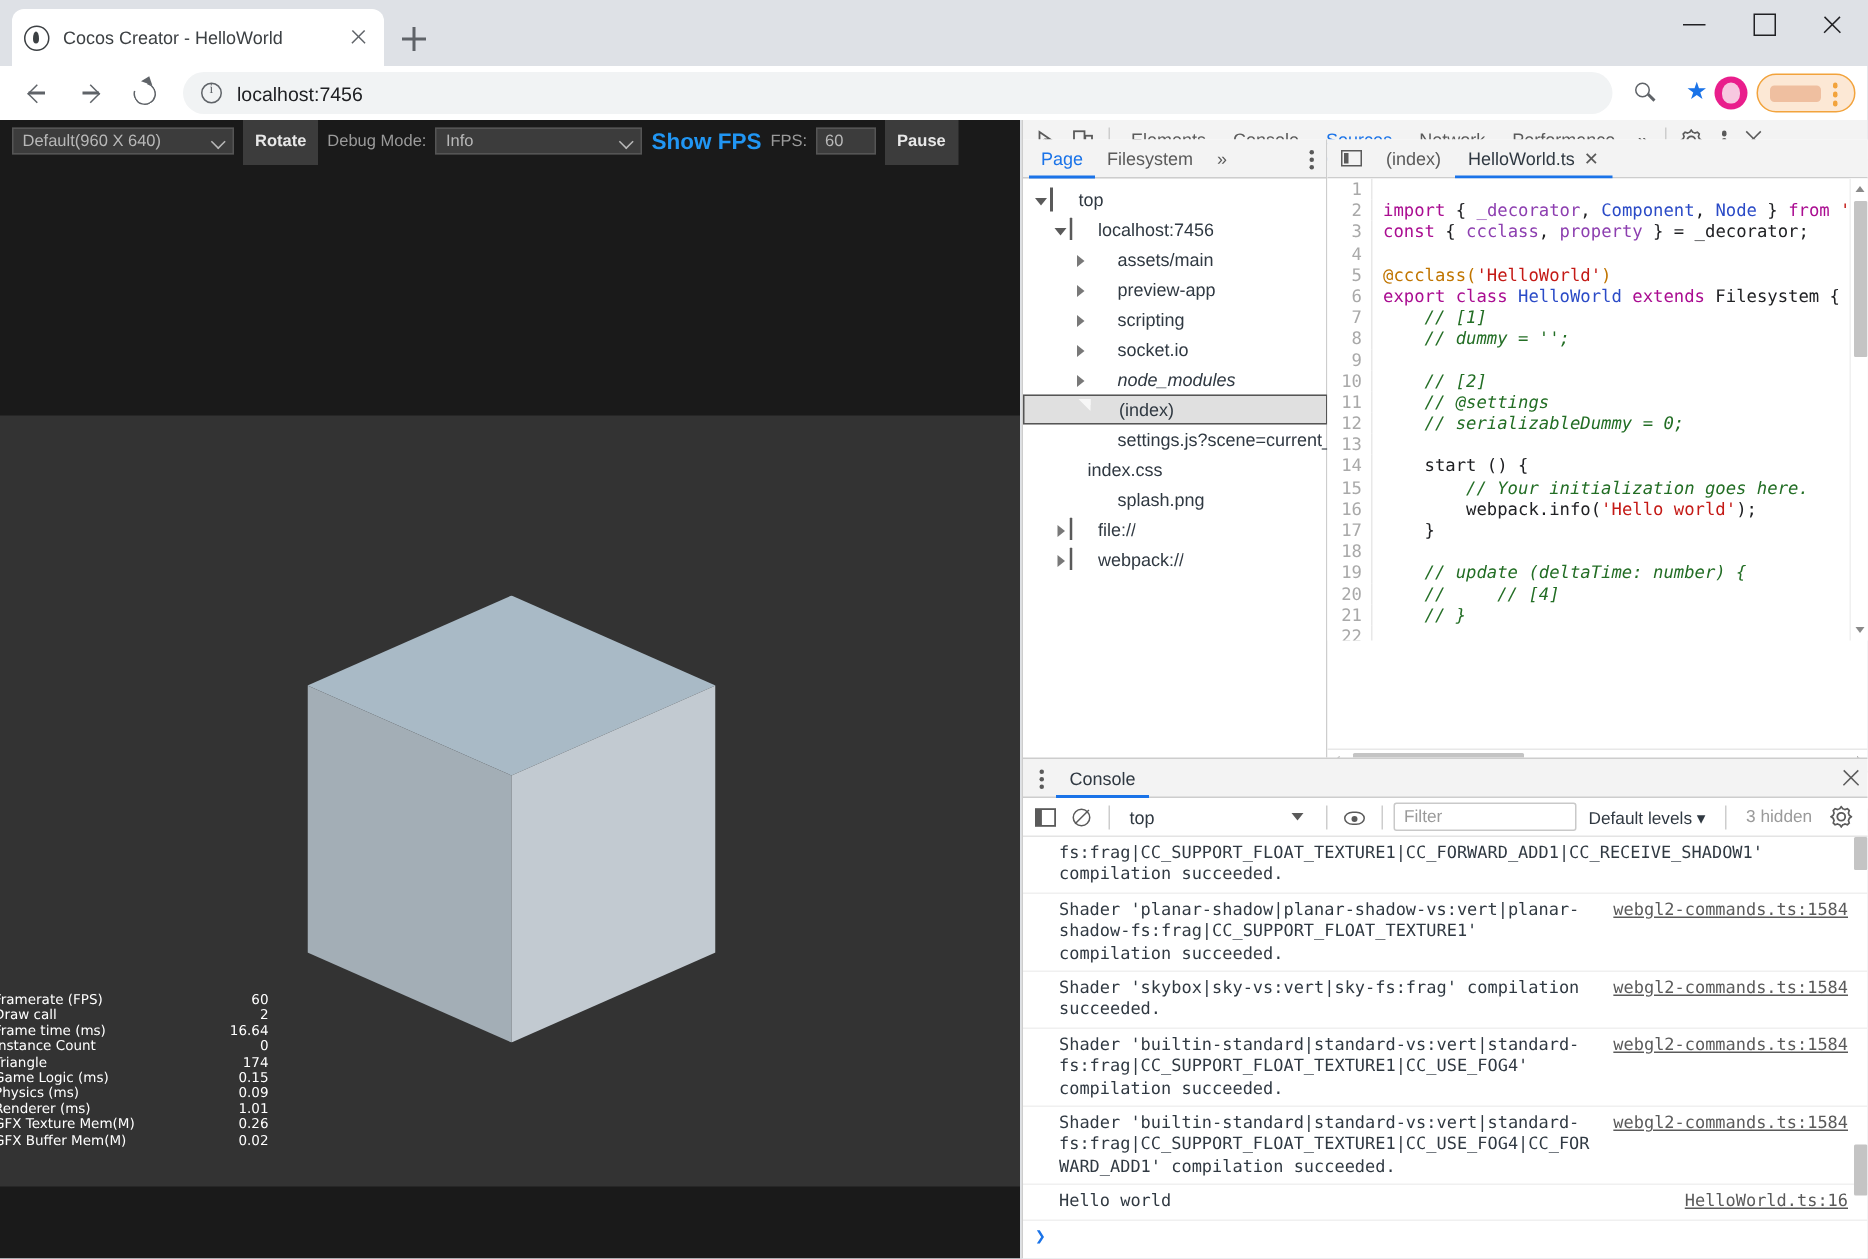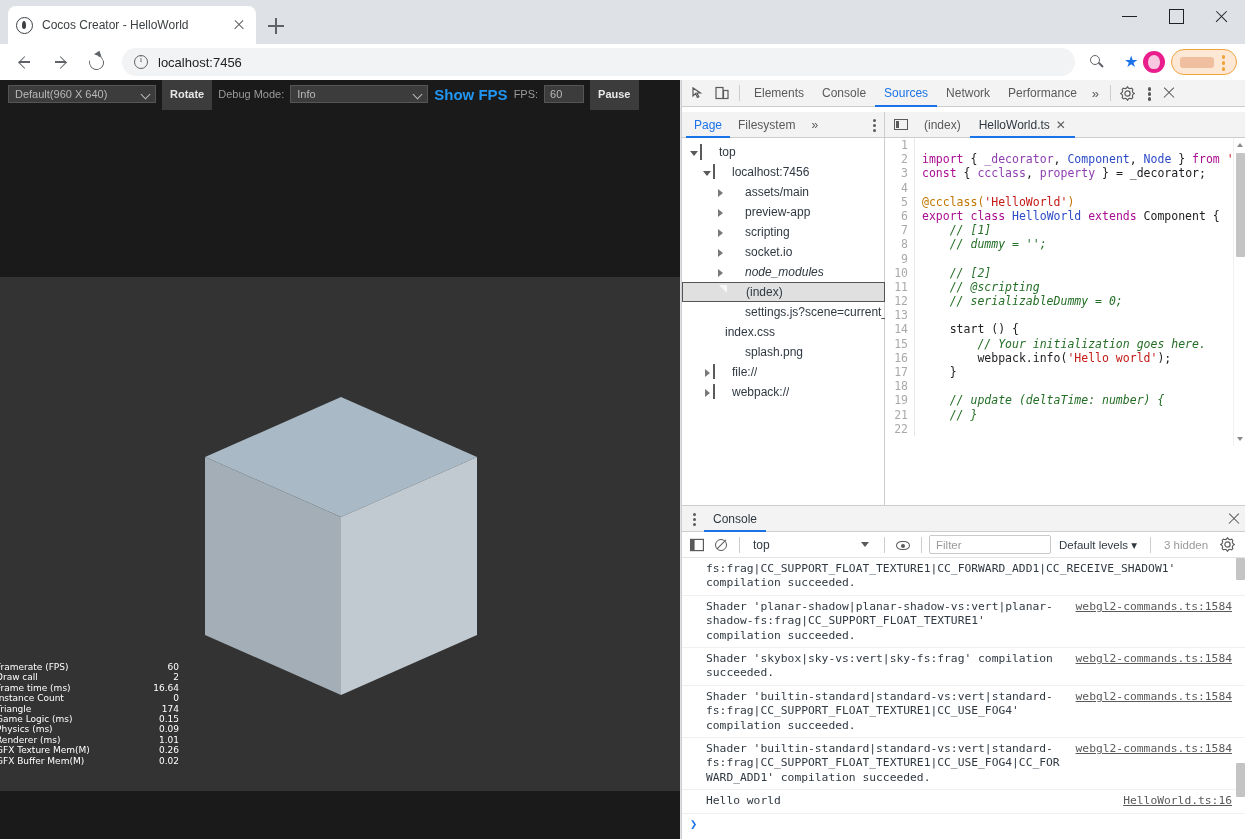--- a/index.html
+++ b/index.html
@@ -210,21 +210,21 @@
   }
   .dt-tab.active { color:#1a73e8; box-shadow: inset 0 -2px 0 #1a73e8; }
   .dt-more { padding:0 6px; font-size:13px; color:#5a5a5a; cursor:pointer; }
   .gear { width:22px; height:22px; position:relative; cursor:pointer; }
   .dt-x { width:22px; height:22px; position:relative; cursor:pointer; }
   .dt-x::before, .dt-x::after {
     content:""; position:absolute; left:4px; top:10.3px; width:14px; height:1.3px; background:#5a5a5a;
   }
   .dt-x::before{transform:rotate(45deg);} .dt-x::after{transform:rotate(-45deg);}
 
-  .sources-pane { position:absolute; left:0; top:32px; width:564px; height:446px; display:flex; }
+  .sources-pane { position:absolute; left:0; top:13px; width:564px; height:446px; display:flex; }
   .nav-pane { width:203px; border-right:1px solid #cdcdcd; position:relative; background:#fff; }
   .nav-tabs {
     height:26px; background:#f3f3f3; border-bottom:1px solid #cdcdcd;
     display:flex; align-items:center; padding-left:4px;
   }
   .nt { height:26px; line-height:26px; padding:0 8px; font-size:12px; color:#5a5a5a; cursor:pointer; }
   .nt.active { color:#1a73e8; box-shadow: inset 0 -2px 0 #1a73e8; }
   .nt-kebab { margin-left:auto; width:20px; height:22px; position:relative; cursor:pointer; }
   .nt-kebab span, .cs-kebab span {
     position:absolute; left:8.6px; width:3px; height:3px; border-radius:50%; background:#5a5a5a;
@@ -685,34 +685,35 @@
           </div>
         </div>
 
         <div class="code">
           <div class="code-rows" id="code-rows">
               <div class="crow"><span class="gut">1</span><span class="ctext"></span></div>
               <div class="crow"><span class="gut">2</span><span class="ctext"><span class="k-kw2">import </span><span class="k-plain">{ </span><span class="k-var">_decorator</span><span class="k-plain">, </span><span class="k-cls">Component</span><span class="k-plain">, </span><span class="k-cls">Node</span><span class="k-plain"> } </span><span class="k-kw2">from</span><span class="k-str"> '</span></span></div>
               <div class="crow"><span class="gut">3</span><span class="ctext"><span class="k-kw2">const</span><span class="k-plain"> { </span><span class="k-var">ccclass</span><span class="k-plain">, </span><span class="k-var">property</span><span class="k-plain"> } = _decorator;</span></span></div>
               <div class="crow"><span class="gut">4</span><span class="ctext"></span></div>
               <div class="crow"><span class="gut">5</span><span class="ctext"><span class="k-dec">@ccclass(</span><span class="k-str">'HelloWorld'</span><span class="k-dec">)</span></span></div>
-              <div class="crow"><span class="gut">6</span><span class="ctext"><span class="k-kw2">export class </span><span class="k-cls">HelloWorld</span><span class="k-kw2"> extends </span><span class="k-plain">Component {</span></span></div>
+              <div class="crow"><span class="gut">6</span><span class="ctext"><span class="k-kw2">export class </span><span class="k-cls">HelloWorld</span><span class="k-kw2"> extends </span><span class="k-plain">Filesystem {</span></span></div>
               <div class="crow"><span class="gut">7</span><span class="ctext"><span class="k-com">    // [1]</span></span></div>
               <div class="crow"><span class="gut">8</span><span class="ctext"><span class="k-com">    // dummy = '';</span></span></div>
               <div class="crow"><span class="gut">9</span><span class="ctext"></span></div>
               <div class="crow"><span class="gut">10</span><span class="ctext"><span class="k-com">    // [2]</span></span></div>
-              <div class="crow"><span class="gut">11</span><span class="ctext"><span class="k-com">    // @scripting</span></span></div>
+              <div class="crow"><span class="gut">11</span><span class="ctext"><span class="k-com">    // @settings</span></span></div>
               <div class="crow"><span class="gut">12</span><span class="ctext"><span class="k-com">    // serializableDummy = 0;</span></span></div>
               <div class="crow"><span class="gut">13</span><span class="ctext"></span></div>
               <div class="crow"><span class="gut">14</span><span class="ctext"><span class="k-plain">    start () {</span></span></div>
               <div class="crow"><span class="gut">15</span><span class="ctext"><span class="k-com">        // Your initialization goes here.</span></span></div>
               <div class="crow"><span class="gut">16</span><span class="ctext"><span class="k-plain">        webpack.info(</span><span class="k-str">'Hello world'</span><span class="k-plain">);</span></span></div>
               <div class="crow"><span class="gut">17</span><span class="ctext"><span class="k-plain">    }</span></span></div>
               <div class="crow"><span class="gut">18</span><span class="ctext"></span></div>
               <div class="crow"><span class="gut">19</span><span class="ctext"><span class="k-com">    // update (deltaTime: number) {</span></span></div>
+              <div class="crow"><span class="gut">20</span><span class="ctext"><span class="k-com">    //     // [4]</span></span></div>
               <div class="crow"><span class="gut">21</span><span class="ctext"><span class="k-com">    // }</span></span></div>
               <div class="crow"><span class="gut">22</span><span class="ctext"></span></div>
             </div>
         </div>
 
         <div class="code-vscroll">
           <div class="vs-arrow u"></div>
           <div class="vs-thumb"></div>
           <div class="vs-arrow d" style="position:absolute;bottom:0;left:0"></div>
         </div>

